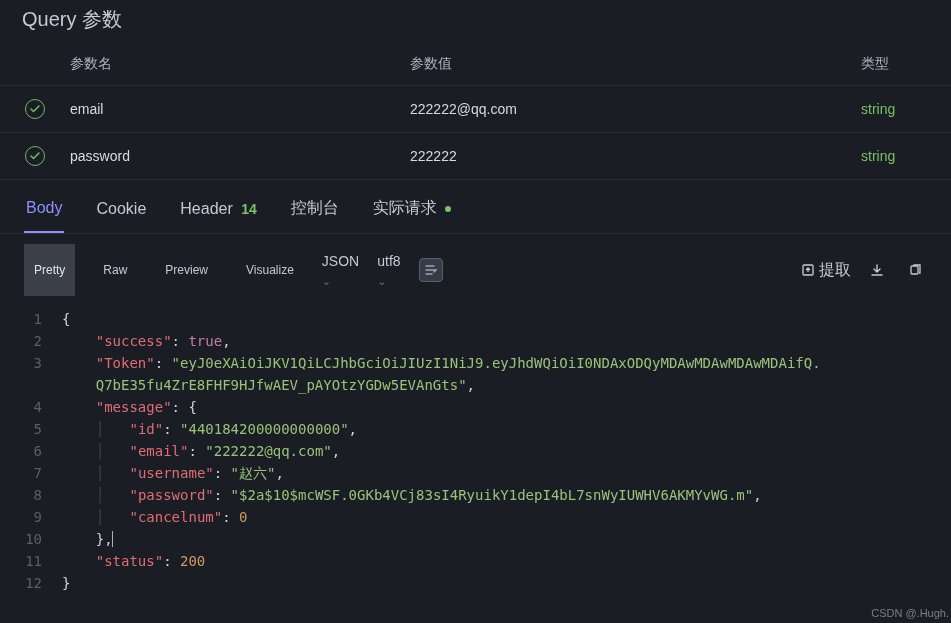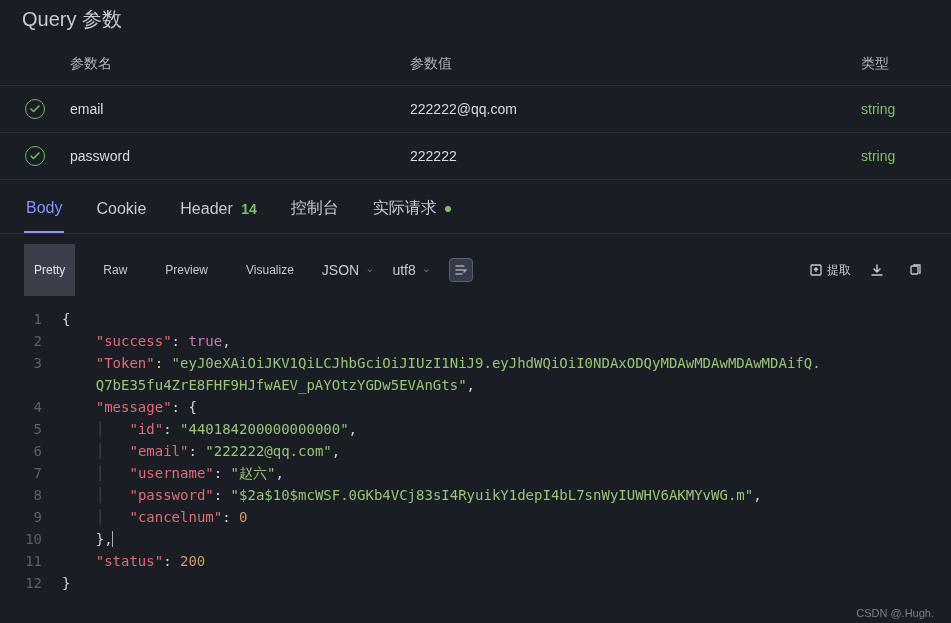--- a/index.html
+++ b/index.html
@@ -87,34 +87,35 @@
     .view-btn.active {
       background: #3a3f4a;
       color: #e0e3ea;
     }
     .sel {
       color: #c5c9d3;
       display: flex;
       align-items: flex-start;
       gap: 6px;
       cursor: pointer;
+      flex-direction: column;
     }
     .chev { font-size: 11px; color: #6a6f7a; }
     .sq {
       width: 24px; height: 24px;
       border: 1px solid #5a5f6e;
       border-radius: 4px;
       display: flex; align-items: center; justify-content: center;
       color: #a0a5b0;
       cursor: pointer;
       background: #363b48;
     }
     .sq.off { background: transparent; border-color: transparent; }
     .toolbar-right { margin-left: auto; display: flex; align-items: center; gap: 14px; }
-    .extract { display: flex; align-items: center; gap: 4px; color: #c5c9d3; cursor: pointer; font-size: 12px; }
+    .extract { display: flex; align-items: center; gap: 4px; color: #c5c9d3; cursor: pointer; font-size: 16px; }
     .code-area {
       font-family: Consolas, Monaco, monospace;
       font-size: 14px;
       padding: 2px 0;
     }
     .code-line {
       display: flex;
       line-height: 22px;
     }
     .gutter {
@@ -127,21 +128,21 @@
     .content { flex: 1; white-space: pre; }
     .p { color: #d0d4de; } 
     .k { color: #e06c75; } 
     .s { color: #98c379; } 
     .b { color: #c67bb0; } 
     .n { color: #d19a66; } 
     .ln { color: #3e4452; } 
     .caret { border-right: 1px solid #abb2bf; margin-left: -1px; }
     .watermark {
       position: absolute;
-      bottom: 4px; right: 17px;
+      bottom: 4px; right: 2px;
       color: #7a7f8a;
       font-size: 11px;
     }
   </style>
 </head>
 <body>
 
 <div class="panel">
   <div class="section-title">Query 参数</div>
 

